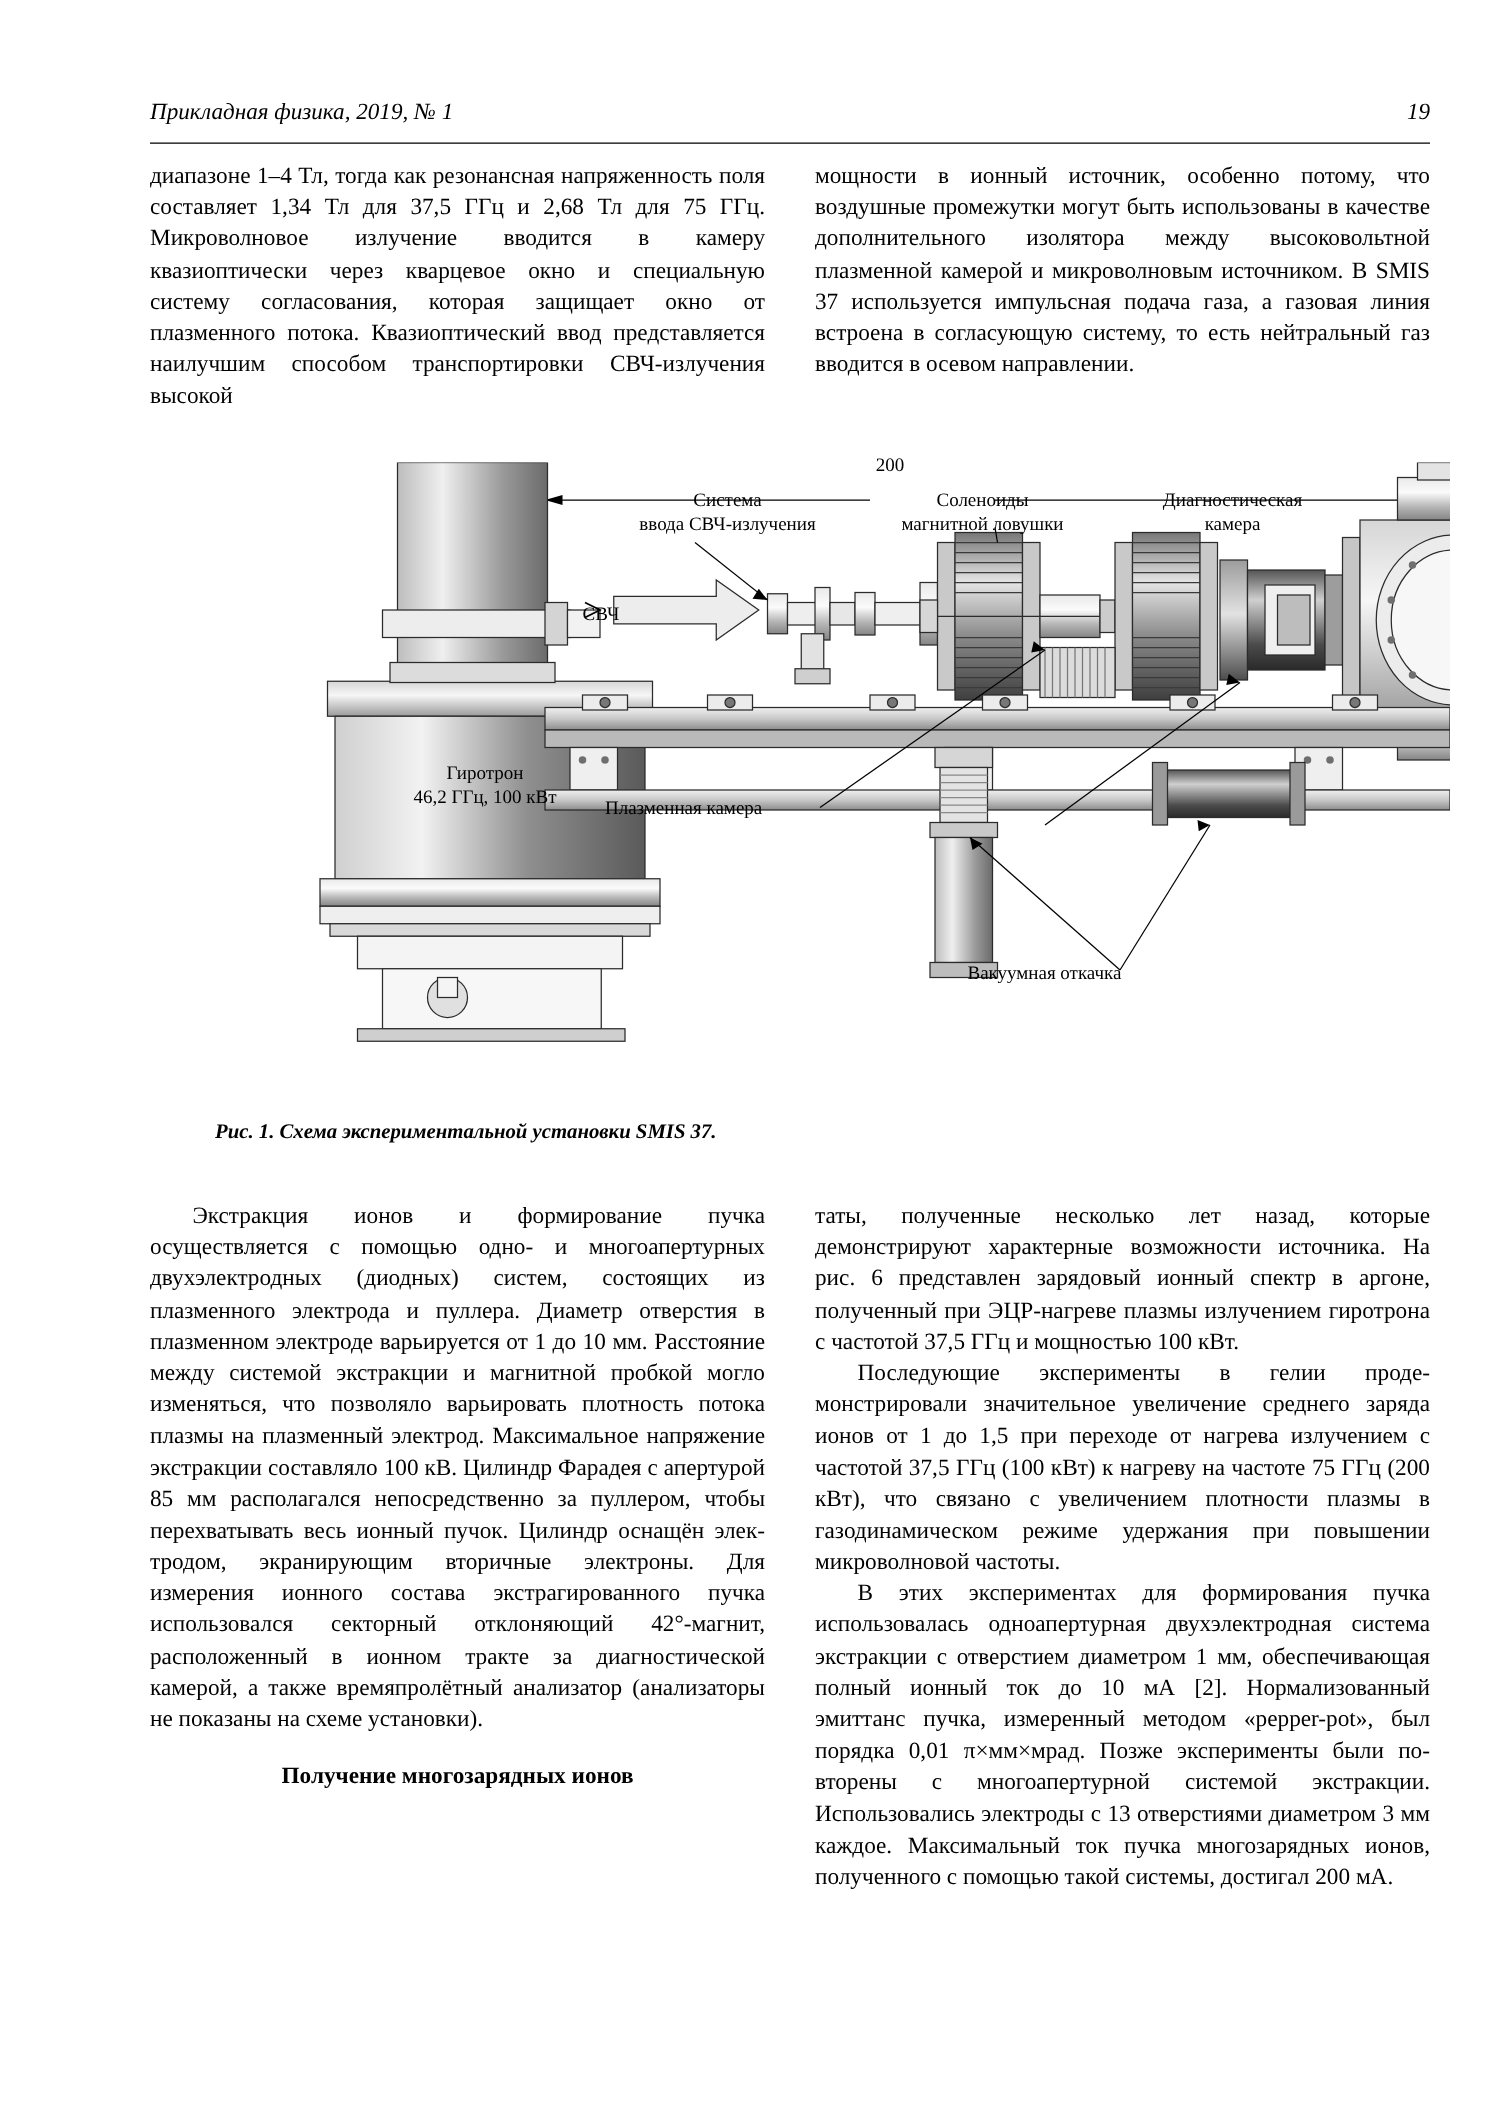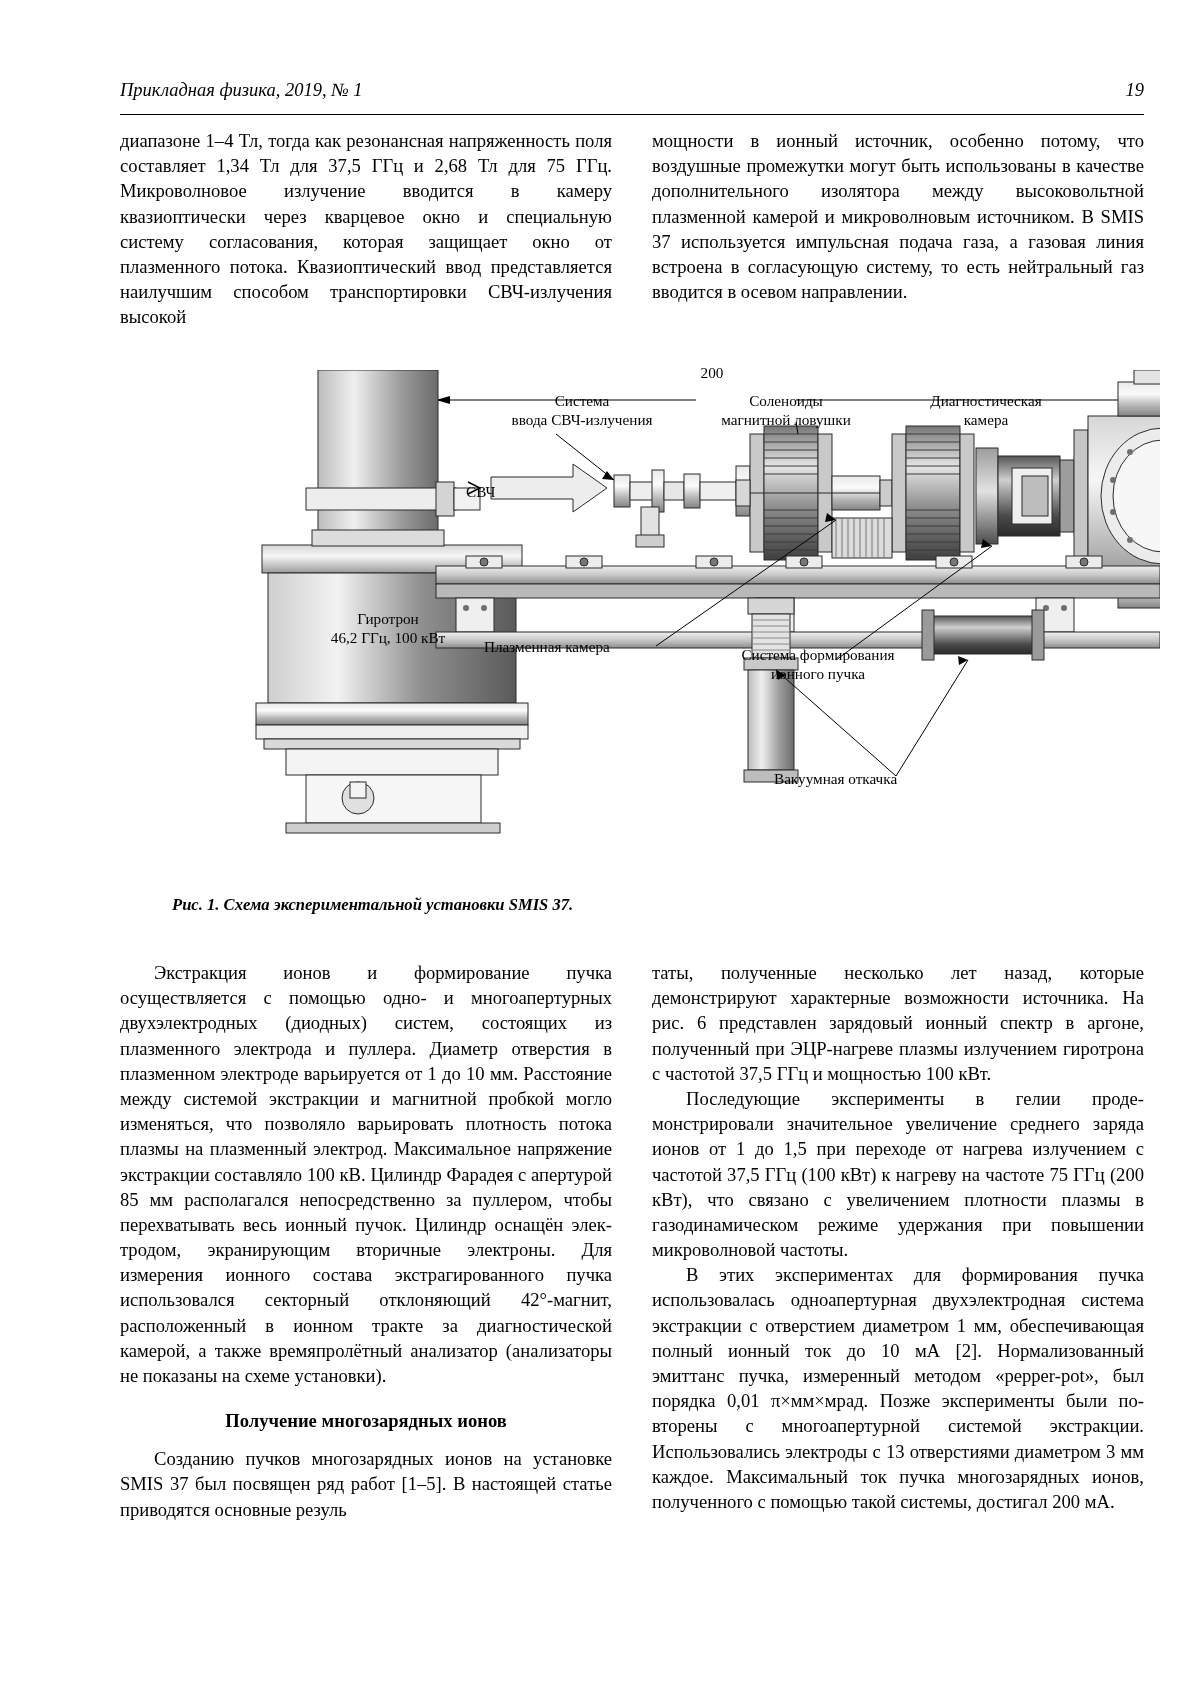--- a/index.html
+++ b/index.html
@@ -411,35 +411,30 @@
 
     <div class="lbl" style="left:132px; top:240px; width:240px;">
       <div>Гиротрон</div>
       <div>46,2 ГГц, 100 кВт</div>
     </div>
 
     <div class="lbl" style="left:330px; top:113px;text-align:right;">СВЧ</div>
 
     <div class="lbl" style="left:348px; top:268px;">Плазменная камера</div>
 
-    <div class="lbl" style="left:562px; top:276px; width:240px;">
-      <div>Система формирования</div>
-      <div>ионного пучка</div>
-    </div>
 
     <div class="lbl" style="left:638px; top:400px;">Вакуумная откачка</div>
   </div>
 
   <div class="figcaption">Рис. 1. Схема экспериментальной установки SMIS 37.</div>
 
   <div class="lower">
     <div class="col">
       <p class="par indent">Экстракция ионов и формирование пучка осуществляется с помощью одно- и многоапер­турных двухэлектродных (диодных) систем, со­стоящих из плазменного электрода и пуллера. Диаметр отверстия в плазменном электроде варь­ируется от 1 до 10 мм. Расстояние между системой экстракции и магнитной пробкой могло изменять­ся, что позволяло варьировать плотность потока плазмы на плазменный электрод. Максимальное напряжение экстракции составляло 100 кВ. Ци­линдр Фарадея с апертурой 85 мм располагался непосредственно за пуллером, чтобы перехваты­вать весь ионный пучок. Цилиндр оснащён элек­тродом, экранирующим вторичные электроны. Для измерения ионного состава экстрагированного пучка использовался секторный отклоняющий 42°-магнит, расположенный в ионном тракте за диагностической камерой, а также времяпролёт­ный анализатор (анализаторы не показаны на схе­ме установки).</p>
       <div class="section-head">Получение многозарядных ионов</div>
-      <p class="par indent">Созданию пучков многозарядных ионов на установке SMIS 37 был посвящен ряд работ [1–5]. В настоящей статье приводятся основные резуль­</p>
     </div>
     <div class="col">
       <p class="par">таты, полученные несколько лет назад, которые демонстрируют характерные возможности источ­ника. На рис. 6 представлен зарядовый ионный спектр в аргоне, полученный при ЭЦР-нагреве плазмы излучением гиротрона с частотой 37,5 ГГц и мощностью 100 кВт.</p>
       <p class="par indent">Последующие эксперименты в гелии проде­монстрировали значительное увеличение среднего заряда ионов от 1 до 1,5 при переходе от нагрева излучением с частотой 37,5 ГГц (100 кВт) к нагре­ву на частоте 75 ГГц (200 кВт), что связано с уве­личением плотности плазмы в газодинамическом режиме удержания при повышении микроволно­вой частоты.</p>
       <p class="par indent">В этих экспериментах для формирования пучка использовалась одноапертурная двухэлек­тродная система экстракции с отверстием диамет­ром 1 мм, обеспечивающая полный ионный ток до 10 мА [2]. Нормализованный эмиттанс пучка, измеренный методом «pepper-pot», был порядка 0,01 π×мм×мрад. Позже эксперименты были по­вторены с многоапертурной системой экстракции. Использовались электроды с 13 отверстиями диа­метром 3 мм каждое. Максимальный ток пучка многозарядных ионов, полученного с помощью такой системы, достигал 200 мА.</p>
     </div>
   </div>
 
 </div>
 

